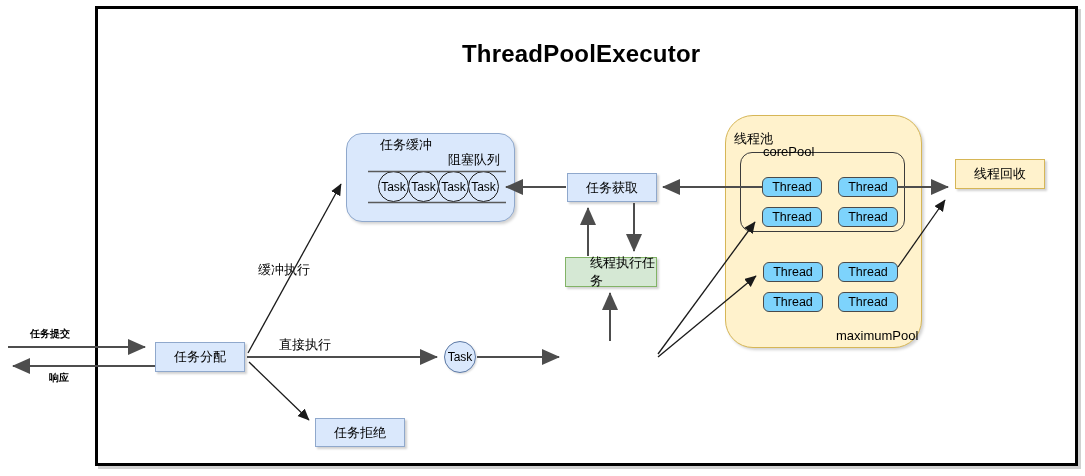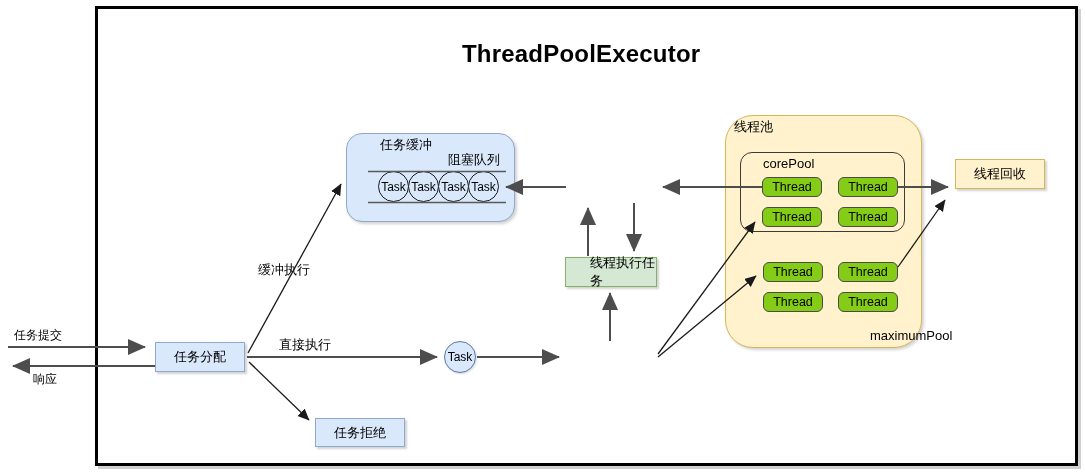--- a/index.html
+++ b/index.html
@@ -29,32 +29,32 @@
     box-shadow:2px 2px 3px rgba(0,0,0,.18);
   }
   #buffer-container{left:346px;top:133px;width:169px;height:89px;border-radius:16px;
     background:#dae8fc;border:1px solid #8fa8cc;}
   #pool-container{left:725px;top:115px;width:197px;height:233px;border-radius:28px;
     background:#fff2cc;border:1px solid #d6b656;}
   #corepool-box{position:absolute;left:740px;top:152px;width:165px;height:80px;
     border:1.4px solid #3b3b3b;border-radius:12px;box-sizing:border-box;background:transparent;}
   .thread{
     position:absolute;width:60px;height:20px;border:1.5px solid #4a4a4a;border-radius:6px;
-    background:#84cc16;display:flex;align-items:center;justify-content:center;
+    background:#7dd3fc;display:flex;align-items:center;justify-content:center;
     font-size:12.5px;box-sizing:border-box;
   }
   .tcircle{
     position:absolute;border-radius:50%;display:flex;align-items:center;justify-content:center;
     font-size:12px;box-sizing:border-box;
   }
   .qtask{width:31px;height:31px;top:171px;border:1.4px solid #1a1a1a;background:#dae8fc;}
   #single-task{left:444px;top:341px;width:32px;height:32px;border:1.3px solid #5d7aa6;background:#dae8fc;
     box-shadow:1px 1px 2px rgba(0,0,0,.15);}
   .lbl{position:absolute;font-size:13px;white-space:nowrap;}
-  .io-lbl{font-size:12px;font-weight:normal;}
+  .io-lbl{font-size:10px;font-weight:bold;margin-left:16px;}
   svg.overlay{position:absolute;left:0;top:0;pointer-events:none;}
 </style>
 </head>
 <body>
 
 <div id="canvas">
 
   <div id="frame"></div>
 
   <div class="title">ThreadPoolExecutor</div>
@@ -67,36 +67,37 @@
 
   <div id="buffer-container" class="container"></div>
   <div class="lbl" style="left:352px;top:136px;margin-left:28px;">任务缓冲</div>
   <div class="lbl" style="left:448px;top:151px;">阻塞队列</div>
   <div class="tcircle qtask" style="left:378px;">Task</div>
   <div class="tcircle qtask" style="left:408px;">Task</div>
   <div class="tcircle qtask" style="left:438px;">Task</div>
   <div class="tcircle qtask" style="left:468px;">Task</div>
 
   <div id="pool-container" class="container"></div>
-  <div class="lbl" style="left:734px;top:118px;">线程池</div>
+  <div class="lbl" style="left:734px;top:130px;">线程池</div>
   <div id="corepool-box"></div>
-  <div class="lbl" style="left:763px;top:156px;">corePool</div>
-  <div class="lbl" style="left:836px;top:328px;margin-left:34px;">maximumPool</div>
+  <div class="lbl" style="left:763px;top:144px;">corePool</div>
+  <div class="lbl" style="left:836px;top:328px;">maximumPool</div>
 
   <div class="thread" style="left:762px;top:177px;">Thread</div>
   <div class="thread" style="left:838px;top:177px;">Thread</div>
   <div class="thread" style="left:762px;top:207px;">Thread</div>
   <div class="thread" style="left:838px;top:207px;">Thread</div>
   <div class="thread" style="left:763px;top:262px;">Thread</div>
   <div class="thread" style="left:838px;top:262px;">Thread</div>
   <div class="thread" style="left:763px;top:292px;">Thread</div>
   <div class="thread" style="left:838px;top:292px;">Thread</div>
 
   <div class="box blue" style="left:315px;top:418px;width:90px;height:29px;">任务拒绝</div>
   <div class="box blue" style="left:155px;top:342px;width:90px;height:30px;">任务分配</div>
+  <div class="box blue" style="left:567px;top:173px;width:90px;height:29px;">任务获取</div>
   <div class="box green" style="left:565px;top:257px;width:92px;height:30px;padding-left:24px;">线程执行任务</div>
   <div class="box yellow" style="left:955px;top:159px;width:90px;height:30px;">线程回收</div>
   <div class="tcircle" id="single-task">Task</div>
 
   <svg class="overlay" width="1085" height="476">
     <defs>
       <marker id="ag" markerWidth="11" markerHeight="9" refX="8.5" refY="4" orient="auto">
         <path d="M0,0 L9,4 L0,8 z" fill="#4d4d4d"></path>
       </marker>
       <marker id="ab" markerWidth="11" markerHeight="9" refX="8.5" refY="4" orient="auto">

